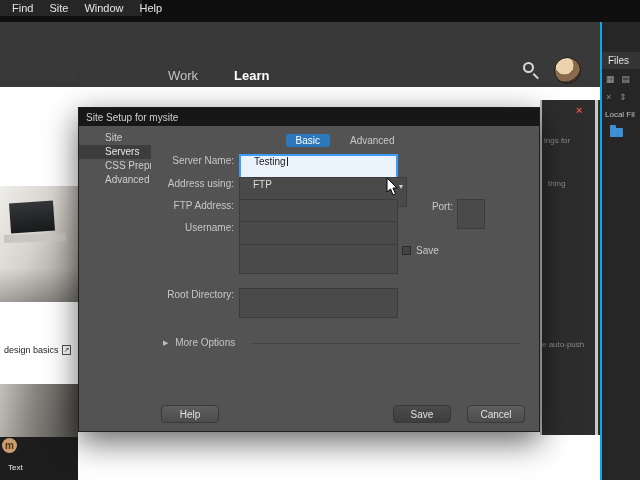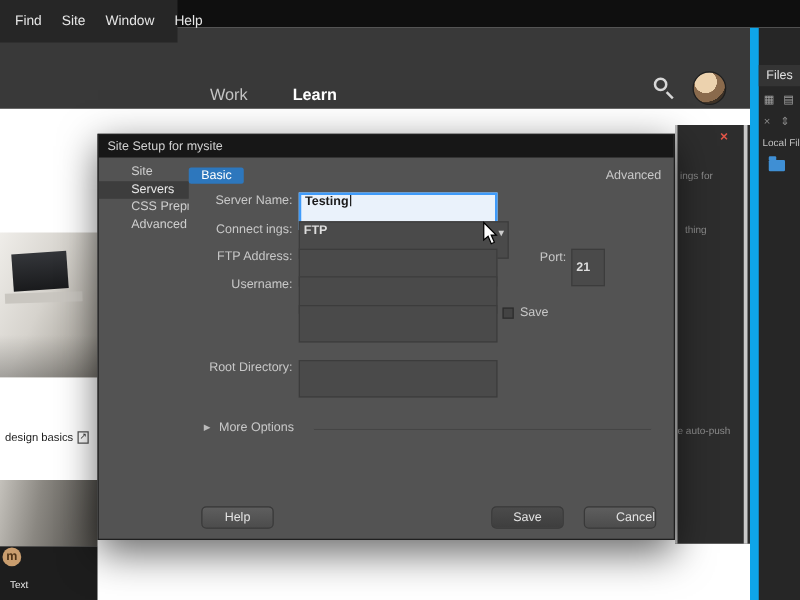--- a/index.html
+++ b/index.html
@@ -4,21 +4,21 @@
 <style>
   * { margin:0; padding:0; box-sizing:border-box; }
   body { background:#000; }
   .screen {
     position:relative; width:640px; height:480px; overflow:hidden;
     background:#ffffff; font-family:"Liberation Sans", sans-serif;
   }
 
   
   .menubar { position:absolute; left:0; top:0; width:640px; height:22px; background:#0f0f0f; z-index:5; }
-  .menubar-left { position:absolute; left:0; top:0; width:142px; height:34px; background:#262626; display:flex; align-items:center; }
+  .menubar-left { position:absolute; left:0; top:0; width:142px; height:16px; background:#262626; display:flex; align-items:center; }
   .menu-item { color:#e6e6e6; font-size:11px; padding:0 8px; cursor:default; }
   .menu-item:first-child { padding-left:12px; }
 
   
   .site-header { position:absolute; left:0; top:22px; width:600px; height:65px; background:#393939; }
   .header-tabs { position:absolute; left:168px; top:46px; display:flex; gap:36px; }
   .tab-work { color:#c4c4c4; font-size:13px; }
   .tab-learn { color:#ffffff; font-size:13px; font-weight:bold; padding-bottom:5px; border-bottom:2px solid #ffffff; }
   .search-icon { position:absolute; left:523px; top:40px; width:11px; height:11px; border:2px solid #d8d8d8; border-radius:50%; }
   .search-icon::after { content:""; position:absolute; left:9px; top:9px; width:7px; height:2px; background:#d8d8d8; transform:rotate(45deg); transform-origin:0 0; }
@@ -44,63 +44,63 @@
   .mid-panel { position:absolute; left:540px; top:100px; width:60px; height:335px; background:#2d2d2d; }
   .frag { position:absolute; font-size:8px; color:#8c8c8c; white-space:nowrap; }
   .f1 { left:4px; top:36px;text-align:center; }
   .f2 { left:8px; top:79px; }
   .f3 { left:2px; top:240px; }
   .bg-close { position:absolute; left:36px; top:4px; color:#e05548; font-size:11px; font-weight:bold; }
   .scroll-strip { position:absolute; right:2px; top:0; width:3px; height:100%; background:#c9c9c9; }
   .left-strip { position:absolute; left:0; top:0; width:2px; height:100%; background:#bdbdbd; }
 
   
-  .right-panel { position:absolute; left:600px; top:22px; width:40px; height:458px; background:#262626; border-left:7px solid #0ea5e9; }
+  .right-panel { position:absolute; left:600px; top:22px; width:40px; height:458px; background:#262626; border-left:2px solid #0ea5e9; }
   .files-tab { position:absolute; left:0; top:30px; width:40px; height:17px; background:#343434; color:#e2e2e2;
     font-size:10px; line-height:17px; padding-left:6px; }
   .panel-icons-1 { position:absolute; left:4px; top:52px; font-size:9px; color:#9f9f9f; display:flex; gap:7px; }
   .panel-icons-2 { position:absolute; left:4px; top:70px; font-size:9px; color:#8d8d8d; display:flex; gap:8px; }
   .local-files { position:absolute; left:3px; top:88px; width:37px; font-size:8px; color:#c2c2c2; white-space:nowrap; overflow:hidden; }
   .folder-icon { position:absolute; left:8px; top:106px; width:13px; height:9px; background:#3f8fd4; border-radius:1px; }
   .folder-icon::before { content:""; position:absolute; top:-3px; left:0; width:6px; height:3px; background:#3f8fd4; border-radius:1px 1px 0 0; }
 
   
   .dialog { position:absolute; left:78px; top:107px; width:462px; height:325px; background:#535353;
     border:1px solid #1f1f1f; box-shadow:0 10px 30px rgba(0,0,0,0.6); z-index:10; }
   .titlebar { position:absolute; left:0; top:0; width:100%; height:18px; background:#171717; display:flex; align-items:center; padding:0 7px; }
   .dlg-title { font-size:10px; color:#d0d0d0; }
   .sidebar { position:absolute; left:0; top:18px; width:72px; bottom:0; padding-top:5px; }
   .side-item { height:14px; line-height:14px; padding-left:26px; font-size:10px; color:#cfcfcf; white-space:nowrap; overflow:hidden; }
   .side-item.selected { background:#3d3d3d; color:#e8e8e8; }
-  .tabs { position:absolute; left:72px; right:0; top:26px; display:flex; justify-content:space-between; gap:10px; }
+  .tabs { position:absolute; left:72px; right:0; top:26px; display:flex; justify-content:center; gap:10px; }
   .dtab { font-size:10px; color:#c9c9c9; padding:1px 10px; }
   .dtab.selected { background:#2d77bd; color:#ffffff; border-radius:2px; }
 
   .row-label { position:absolute; left:20px; width:135px; text-align:right; font-size:10px; color:#c8c8c8; height:14px; line-height:14px; }
   .field { position:absolute; left:160px; width:159px; height:30px; background:#4a4a4a; border:1px solid #3c3c3c;
-    color:#dddddd; font-size:10px; padding:0 3px; font-family:inherit; line-height:13px;font-weight:bold; }
+    color:#dddddd; font-size:10px; padding:0 13px; font-family:inherit; line-height:13px; }
   input.field { outline:none; }
   .field.focused { background:#eaf2fb; border:2px solid #3f9bfa; color:#1b1b1b; line-height:11px; }
   .caret { display:inline-block; width:1px; height:9px; background:#222; margin-left:1px; vertical-align:-1px; }
   .dropdown { width:168px; }
   .dd-arrow { position:absolute; right:3px; top:2px; font-size:8px; color:#cccccc; }
   .port-label { position:absolute; left:330px; width:44px; text-align:right; font-size:10px; color:#c8c8c8; line-height:15px; }
   .port-input { left:378px; width:27px; }
   .save-check { position:absolute; left:323px; top:138px; width:9px; height:9px; background:#434343; border:1px solid #2c2c2c; }
   .save-label { position:absolute; left:337px; top:136px; font-size:10px; color:#c8c8c8; line-height:14px; }
   .test-btn { position:absolute; left:162px; top:159px; width:49px; height:14px; background:#4e4e4e; border:1px solid #5a5a5a;
     color:#787878; font-size:9px; border-radius:3px; font-family:inherit; padding:0;margin-top:32px; }
   .more-options { position:absolute; left:84px; top:229px; font-size:10px; color:#c8c8c8; }
   .tri { font-size:7px; margin-right:4px; color:#bbbbbb; vertical-align:1px; }
   .mo-line { position:absolute; left:172px; right:18px; top:235px; height:1px; background:#656565; border-bottom:1px solid #454545; }
   .btn { position:absolute; height:18px; border-radius:4px; background:linear-gradient(#5e5e5e,#4c4c4c);
     border:1px solid #393939; color:#e3e3e3; font-size:10px; font-family:inherit; padding:0; }
   .btn-help { left:82px; top:297px; width:58px; }
   .btn-save { left:314px; top:297px; width:58px; background:linear-gradient(#4b4b4b,#3e3e3e); }
-  .btn-cancel { left:388px; top:297px; width:58px;text-align:right; }
+  .btn-cancel { left:388px; top:297px; width:58px; }
 
   .r1 { top:46px; } .r2 { top:69px; } .r3 { top:91px; } .r4 { top:113px; }
   .r5 { top:136px; } .r7 { top:180px; } .r8 { top:202px; }
 
   .cursor { position:absolute; left:386px; top:177px; z-index:60; }
 </style>
 </head>
 <body>
 
 <div class="screen">
@@ -176,21 +176,21 @@
     <div class="tabs">
       <span class="dtab selected">Basic</span>
       <span class="dtab">Advanced</span>
     </div>
 
     <span class="row-label r1">Server Name:</span>
     <div class="field focused r1">
       <span>Testing</span><span class="caret"></span>
     </div>
 
-    <span class="row-label r2">Connect ings:</span>
+    <span class="row-label r2">Address using:</span>
     <div class="field dropdown r2">
       <span>FTP</span>
       <span class="dd-arrow">▾</span>
     </div>
 
     <span class="row-label r3">FTP Address:</span>
     <input class="field r3" value="" style="">
     <span class="port-label r3">Port:</span>
     <input class="field port-input r3" value="21" style="">
 

